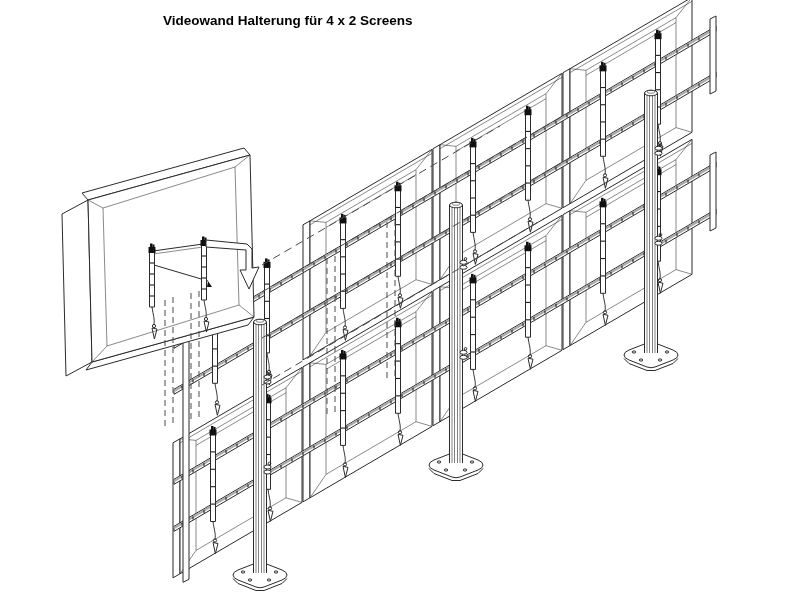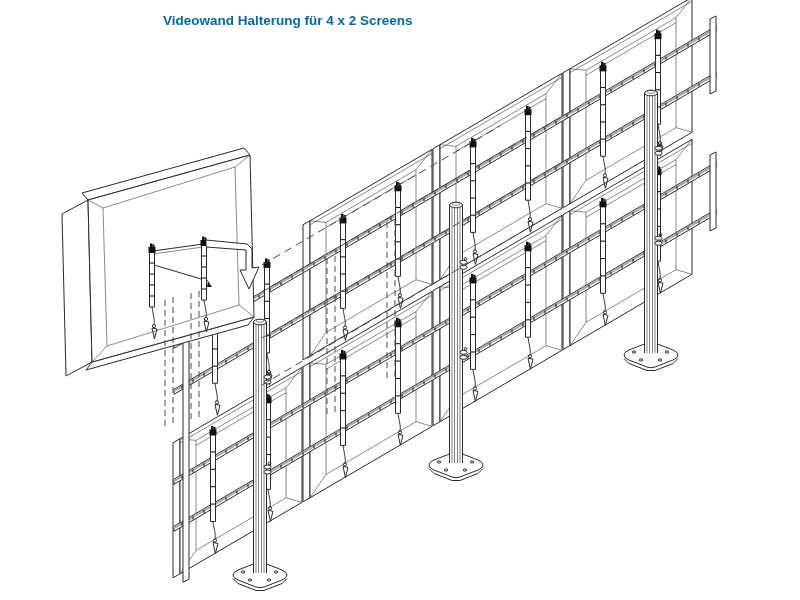--- a/index.html
+++ b/index.html
@@ -1,18 +1,18 @@
 <!DOCTYPE html>
 <html><head>
 <meta charset="utf-8">
 <style>
   html,body{margin:0;padding:0;background:#ffffff;}
   #stage{position:relative;width:800px;height:600px;background:#ffffff;overflow:hidden;
          font-family:"Liberation Sans","DejaVu Sans",sans-serif;}
-  #title{position:absolute;left:163px;top:13px;font-size:13.5px;font-weight:bold;color:#0369a1;}
+  #title{position:absolute;left:163px;top:13px;font-size:13.5px;font-weight:bold;color:#000000;}
   svg{position:absolute;left:0;top:0;}
   .face{fill:#ffffff;stroke:#2b2b2b;stroke-width:1;}
   .ln{fill:none;stroke:#2b2b2b;stroke-width:1;}
   .thin{fill:none;stroke:#3a3a3a;stroke-width:0.6;}
   .shade{fill:none;stroke:#a9a9a9;stroke-width:2.1;}
   .tick{stroke:#1c1c1c;stroke-width:1.1;}
   .blk{fill:#111111;stroke:none;}
   .dash{fill:none;stroke:#4a4a4a;stroke-width:1;stroke-dasharray:8 5;}
   .vdash{fill:none;stroke:#4a4a4a;stroke-width:1;stroke-dasharray:6 4;}
   .cord{fill:none;stroke:#222222;stroke-width:0.9;}

